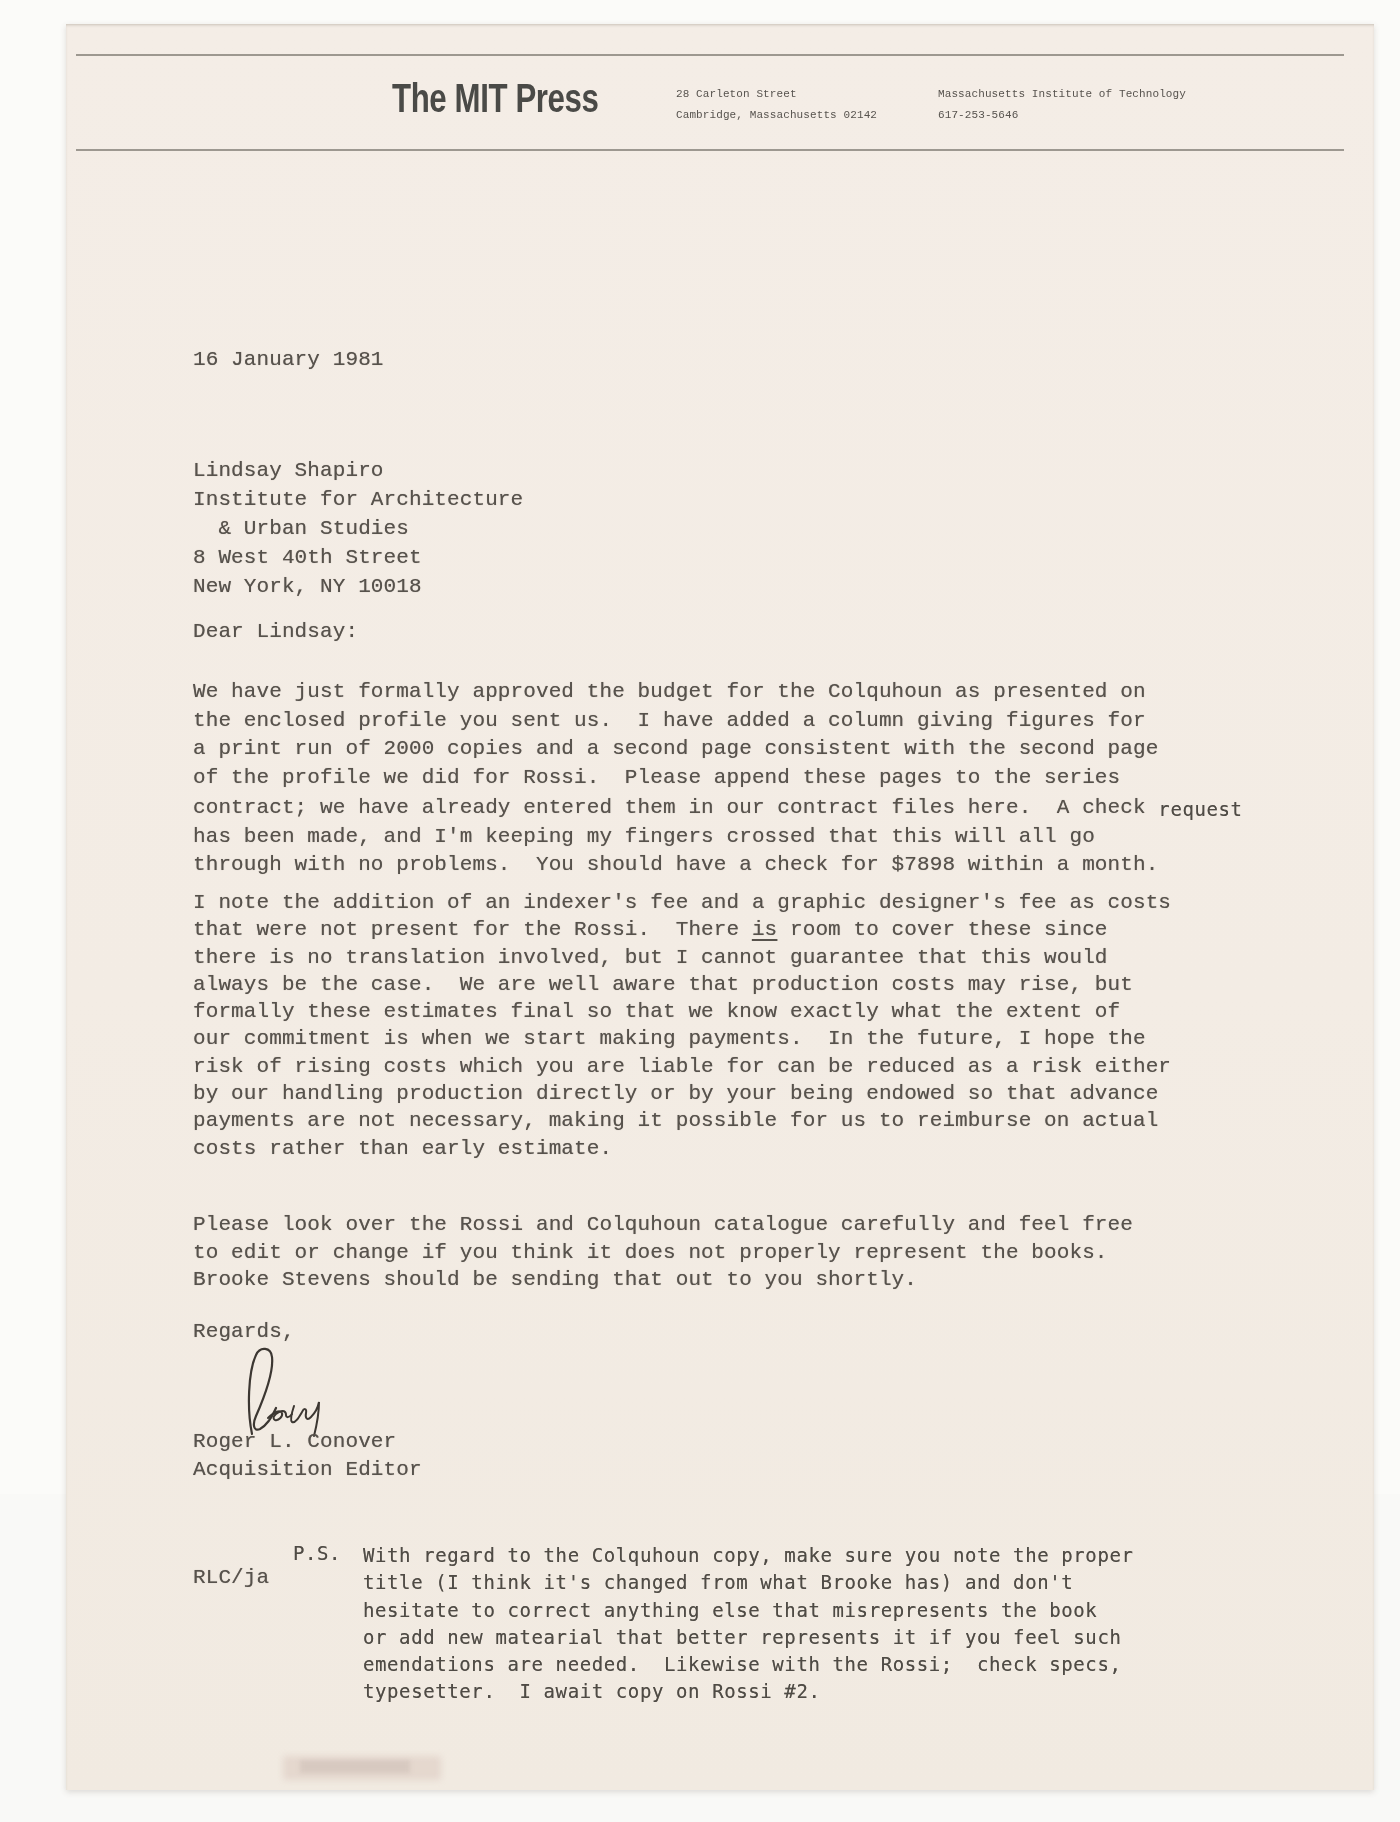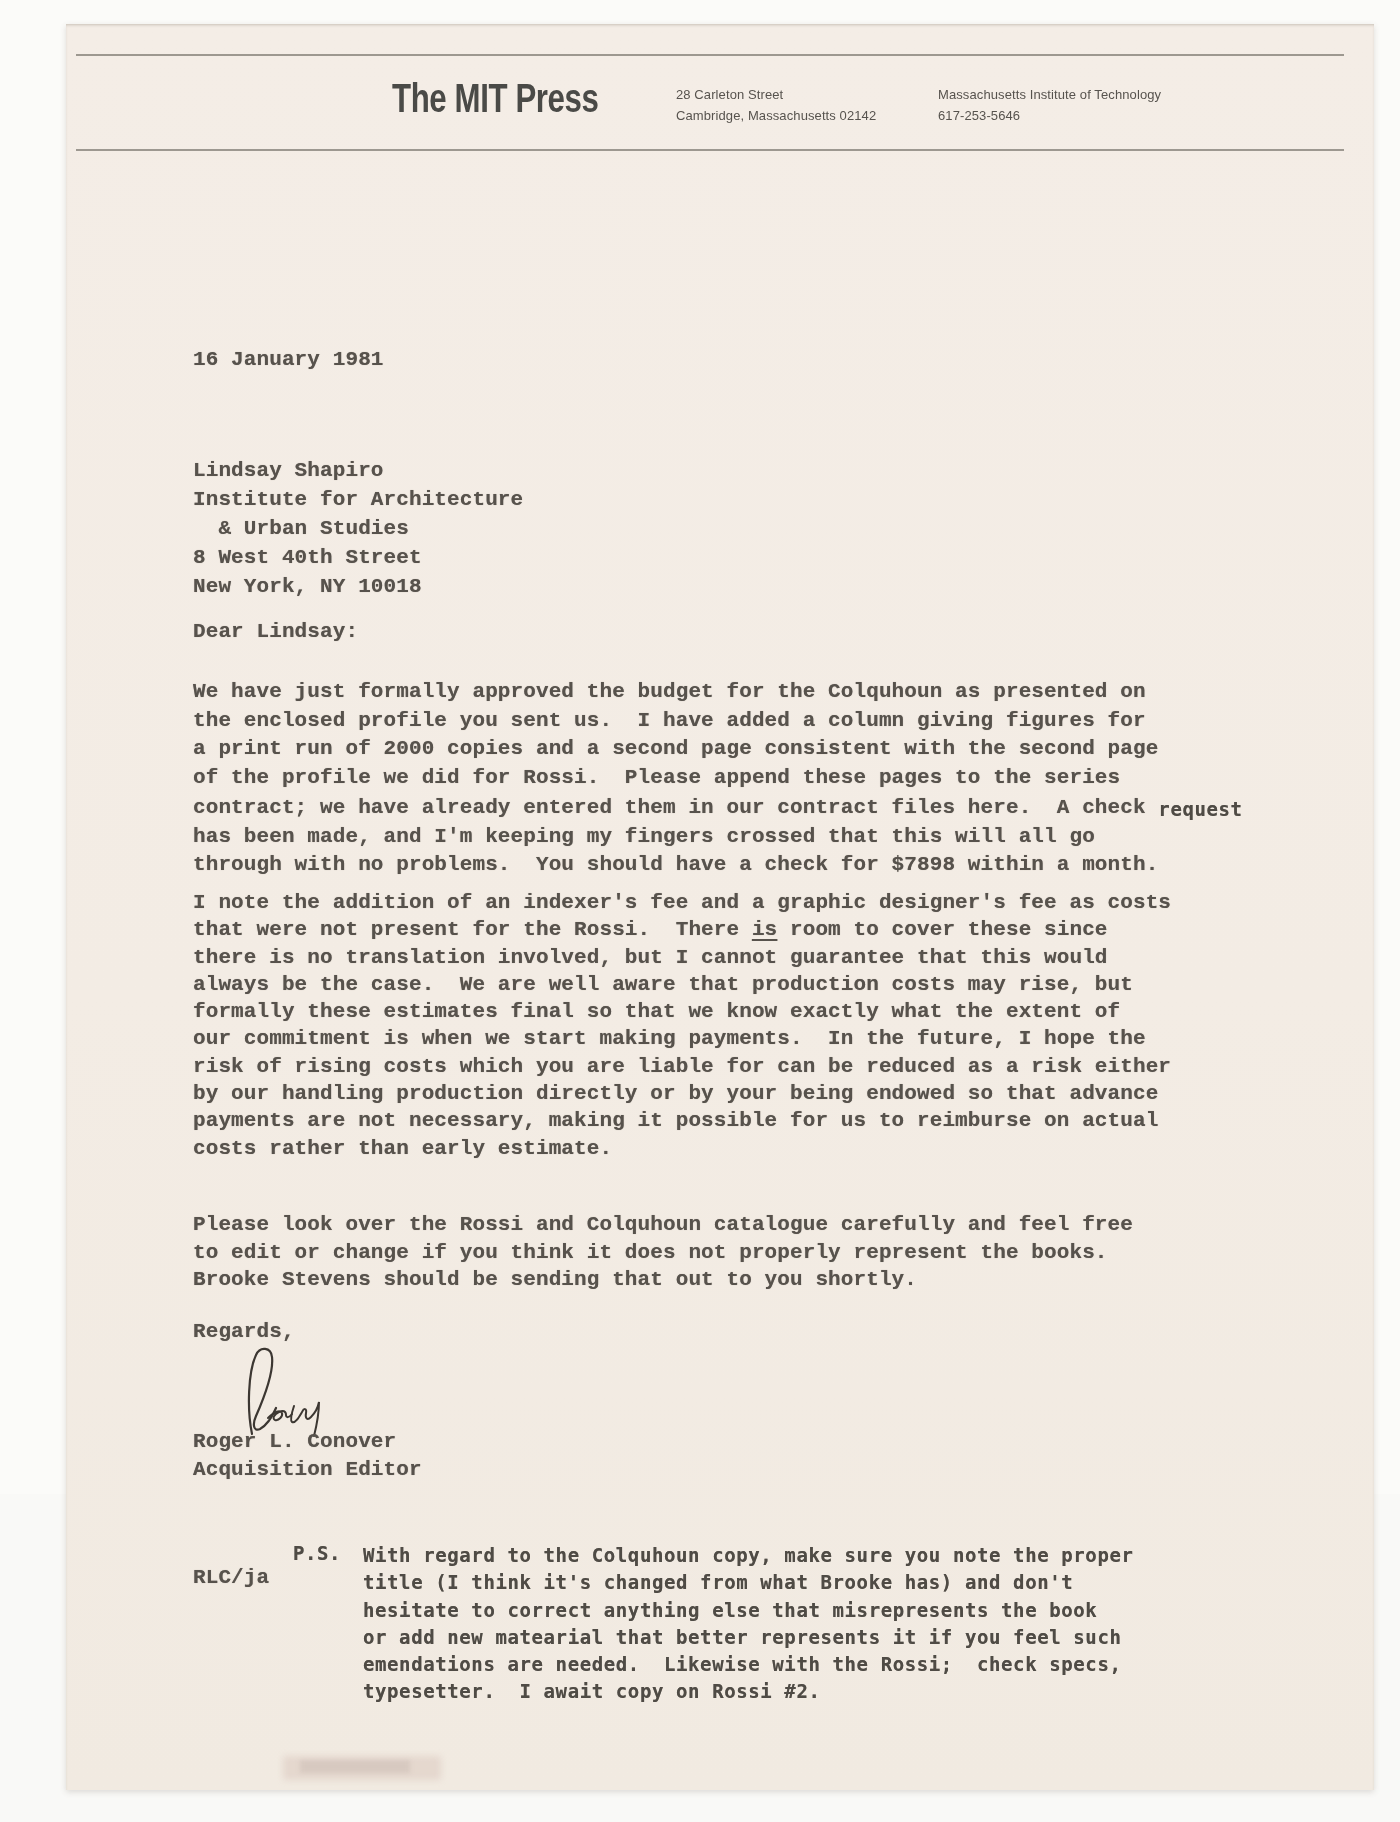--- a/index.html
+++ b/index.html
@@ -21,32 +21,31 @@
   }
   .lh-logo{
     position:absolute;left:392px;top:76px;
     font-size:40px;font-weight:bold;color:#4a4a47;
     letter-spacing:-0.5px;
     transform:scaleX(0.78);transform-origin:left top;
     white-space:nowrap;
   }
   .lh-col{
     position:absolute;top:84px;
-    font-size:13px;line-height:21px;color:#57534e;
-    letter-spacing:0.1px;white-space:nowrap;
+    font-size:11px;line-height:21px;color:#57534e;
+    letter-spacing:0.1px;white-space:nowrap;font-family:Liberation Mono, monospace;
   }
   .lh-col1{left:676px;}
   .lh-col2{left:938px;}
   .type{
     position:absolute;
     font-family:"Liberation Mono", monospace;
     font-size:21px;color:#57524c;
     letter-spacing:0.1px;
     text-shadow:0 0 0.7px rgba(87,82,76,0.65);
-    font-weight:bold;
   }
   .tline{white-space:pre;}
   .ps-font, .insert{
     font-family:"DejaVu Sans Mono", monospace;
     font-size:19px;color:#4f4b45;
     letter-spacing:0.6px;
     text-shadow:0 0 0.6px rgba(79,75,69,0.6);
   }
   .insert{position:relative;top:3px;}
   .underline{text-decoration:underline;text-underline-offset:4px;}

